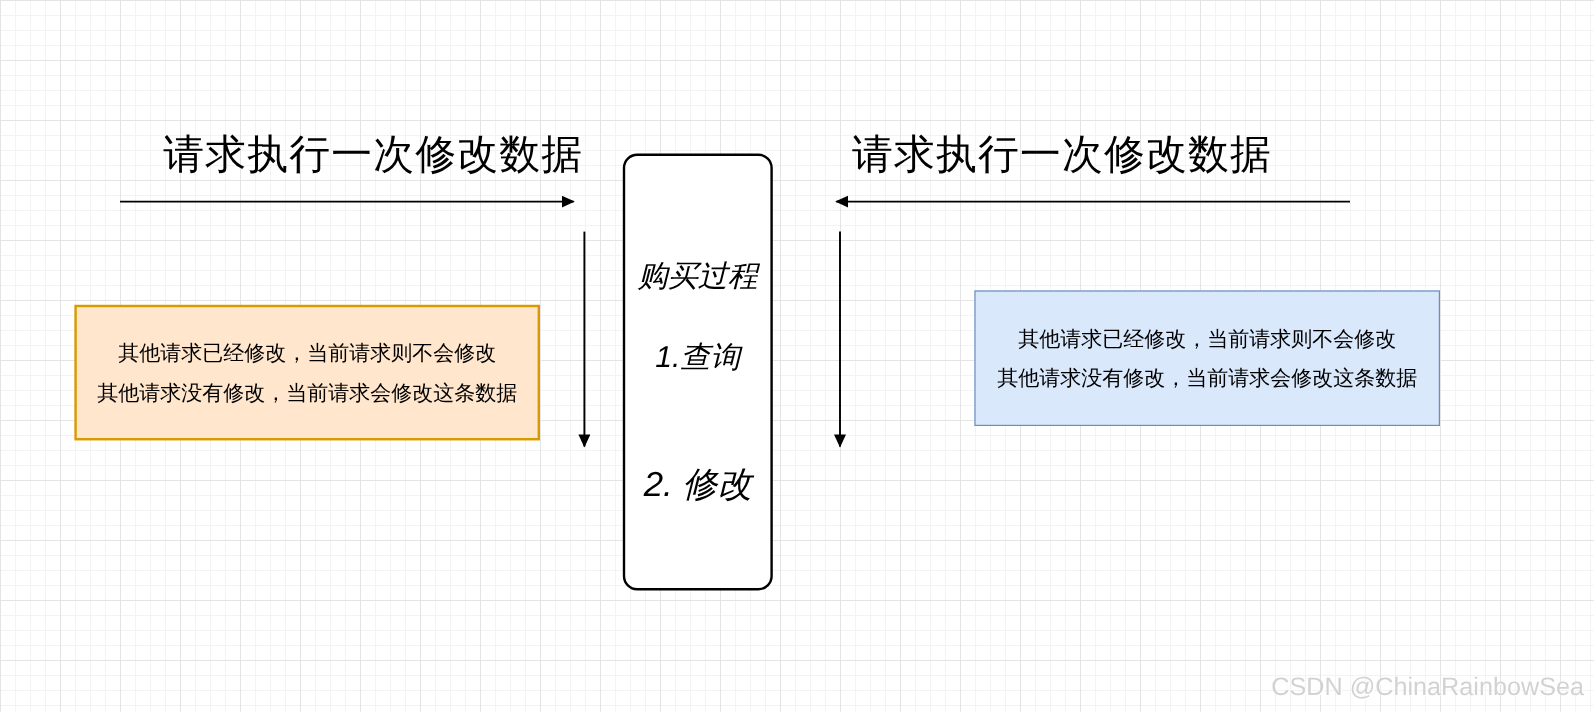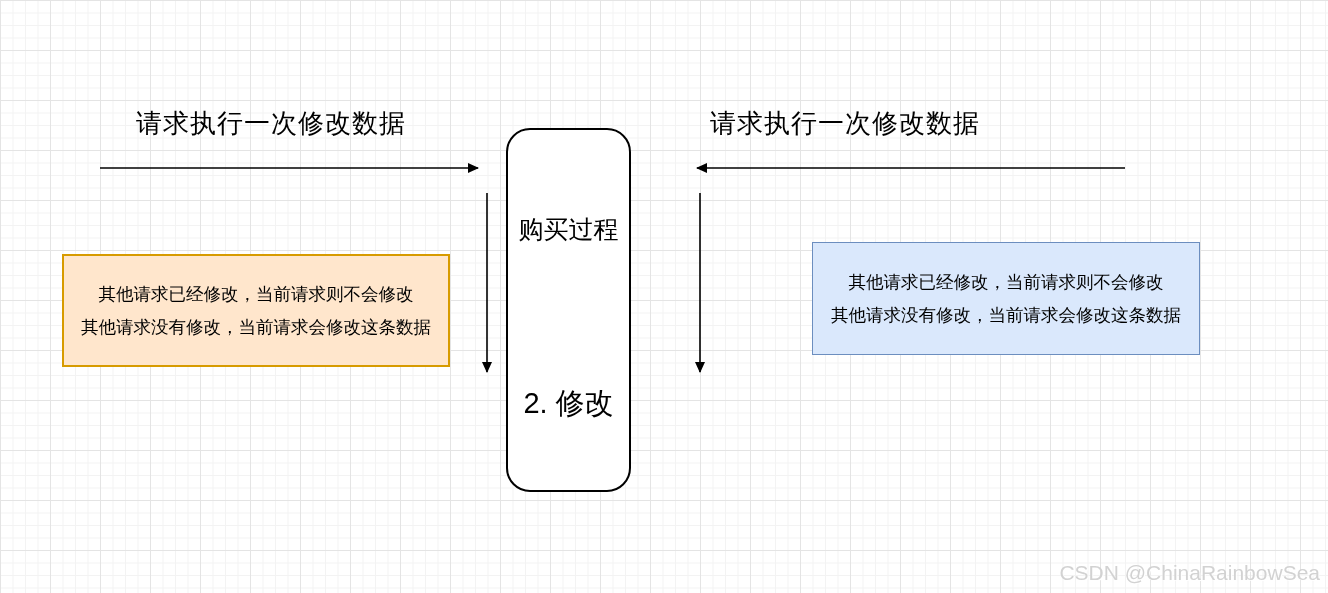--- a/index.html
+++ b/index.html
@@ -23,21 +23,21 @@
   .arrow-layer {
     position: absolute;
     top: 0; left: 0;
     width: 1328px;
     height: 593px;
     pointer-events: none;
   }
   .flow-title {
     position: absolute;
     top: 106px;
-    font-size: 26px;
+    font-size: 34px;
     color: #000000;
     letter-spacing: 1px;
     white-space: nowrap;
   }
   .flow-title.left  { left: 136px; }
   .flow-title.right { left: 710px; }
   .note-box {
     position: absolute;
     width: 388px;
     height: 113px;
@@ -50,28 +50,29 @@
     font-size: 17.5px;
     line-height: 33px;
     color: #000000;
     text-align: center;
     white-space: nowrap;
   }
   .note-box.left  { left: 62px;  top: 254px; }
   .note-box.right { left: 812px; top: 242px; border-width: 1.5px; }
   .process-box {
     position: absolute;
-    left: 506px;
+    left: 519px;
     top: 128px;
     width: 125px;
     height: 364px;
     box-sizing: border-box;
     background: #ffffff;
     border: 2px solid #000000;
-    border-radius: 24px;
+    border-radius: 12px;
+    font-style: italic;
   }
   .process-box .box-title {
     position: absolute;
     top: 83px;
     left: 0;
     width: 100%;
     text-align: center;
     font-size: 25px;
     color: #000000;
     white-space: nowrap;
@@ -126,20 +127,21 @@
 
   <div class="flow-title left">请求执行一次修改数据</div>
 
   <div class="note-box left" style="background-color: rgb(255, 230, 204); border-color: rgb(215, 155, 0);">
     <span>其他请求已经修改，当前请求则不会修改</span>
     <span>其他请求没有修改，当前请求会修改这条数据</span>
   </div>
 
   <div class="process-box">
     <div class="box-title">购买过程</div>
+    <div class="box-step1">1.查询</div>
     <div class="box-step2">2. 修改</div>
   </div>
 
   <div class="flow-title right">请求执行一次修改数据</div>
 
   <div class="note-box right" style="background-color: rgb(218, 232, 252); border-color: rgb(108, 142, 191);">
     <span>其他请求已经修改，当前请求则不会修改</span>
     <span>其他请求没有修改，当前请求会修改这条数据</span>
   </div>
 

